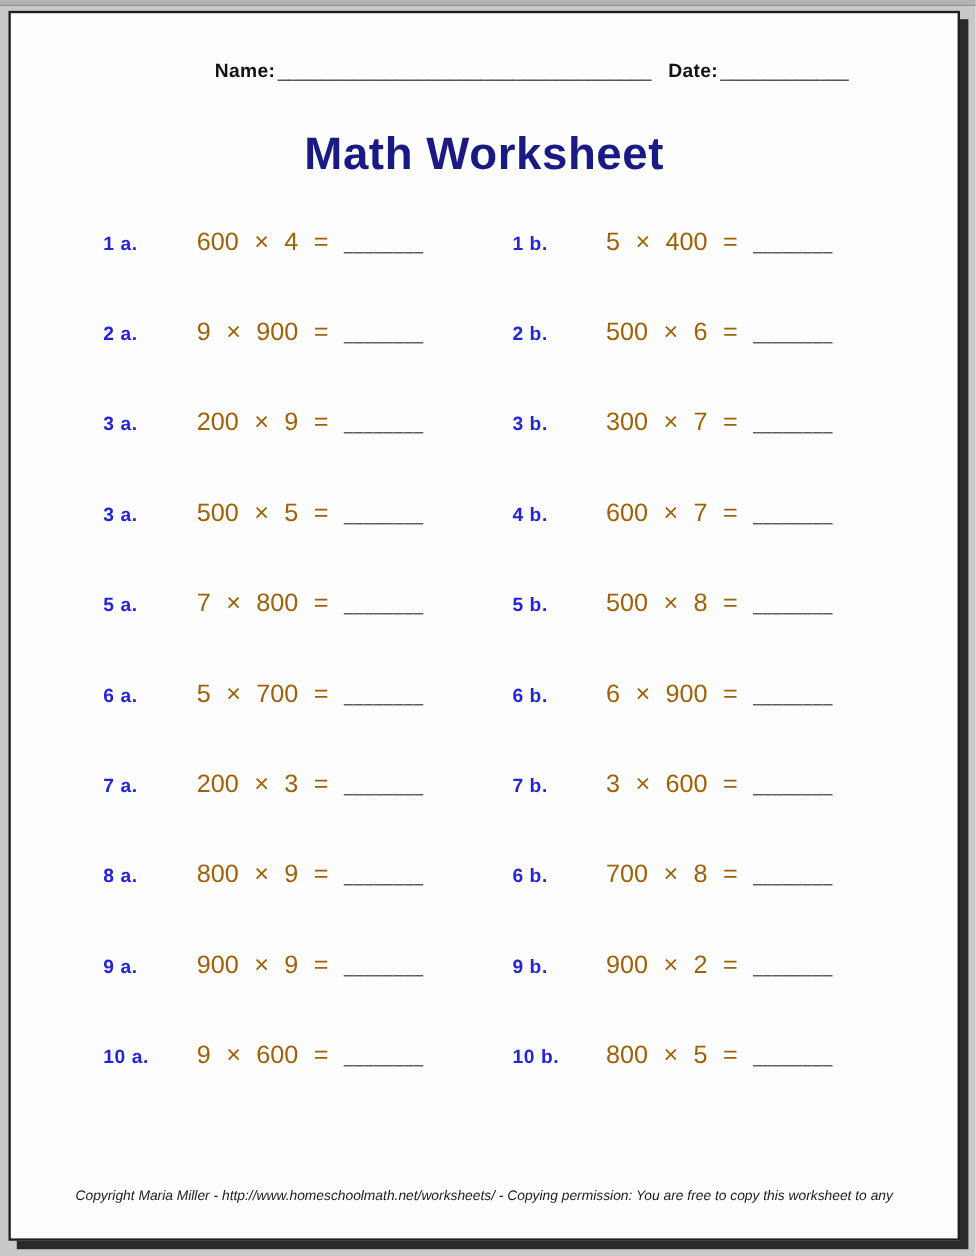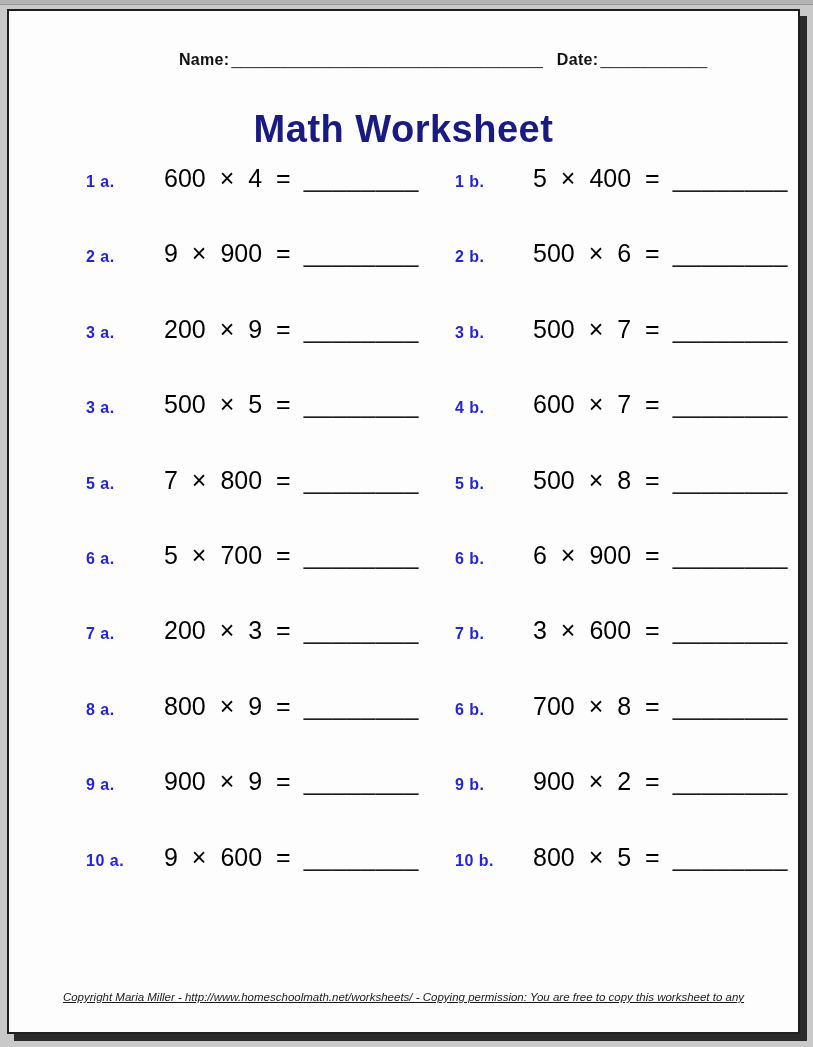--- a/index.html
+++ b/index.html
@@ -49,60 +49,58 @@
   }
   
   .problems {
     position: absolute;
     top: 153px; left: 0;
     width: 100%;
   }
   .prow {
     display: flex;
     height: 75.4px;
-    align-items: flex-start;
-    gap: 28px;
+    align-items: center;
   }
   .cell {
     width: 341px;
     display: flex;
     align-items: baseline;
     white-space: nowrap;
   }
   .cell-a { margin-left: 77px; }
   .plabel {
     display: inline-block;
     width: 78px;
     font-size: 16px;
     font-weight: bold;
     color: #2424dd;
     letter-spacing: 0.5px;
   }
   .pexpr {
-    font-size: 25px;
-    color: #000000;
+    font-size: 21px;
+    color: #a16207;
     word-spacing: 7px;
   }
   .pblank {
-    font-size: 25px;
+    font-size: 14px;
     color: #1d1d1d;
     margin-left: 13px;
     letter-spacing: 0.5px;
   }
   
   .footer {
     position: absolute;
     top: 975px; left: 0;
     width: 100%;
     text-align: center;
     font-size: 11.5px;
     font-style: italic;
     color: #1a1a1a;
     line-height: 23px;
-    text-decoration: underline;
   }
 </style>
 </head>
 <body>
 
 <div class="window-edge"></div>
 
 <div class="paper">
 
   <div class="headerline">
@@ -140,21 +138,21 @@
     </div>
 
     <div class="prow">
       <div class="cell cell-a">
         <span class="plabel">3 a.</span>
           <span class="pexpr">200 × 9 =</span>
           <span class="pblank">________</span>
       </div>
       <div class="cell">
         <span class="plabel">3 b.</span>
-          <span class="pexpr">500 × 7 =</span>
+          <span class="pexpr">300 × 7 =</span>
           <span class="pblank">________</span>
       </div>
     </div>
 
     <div class="prow">
       <div class="cell cell-a">
         <span class="plabel">3 a.</span>
           <span class="pexpr">500 × 5 =</span>
           <span class="pblank">________</span>
       </div>

